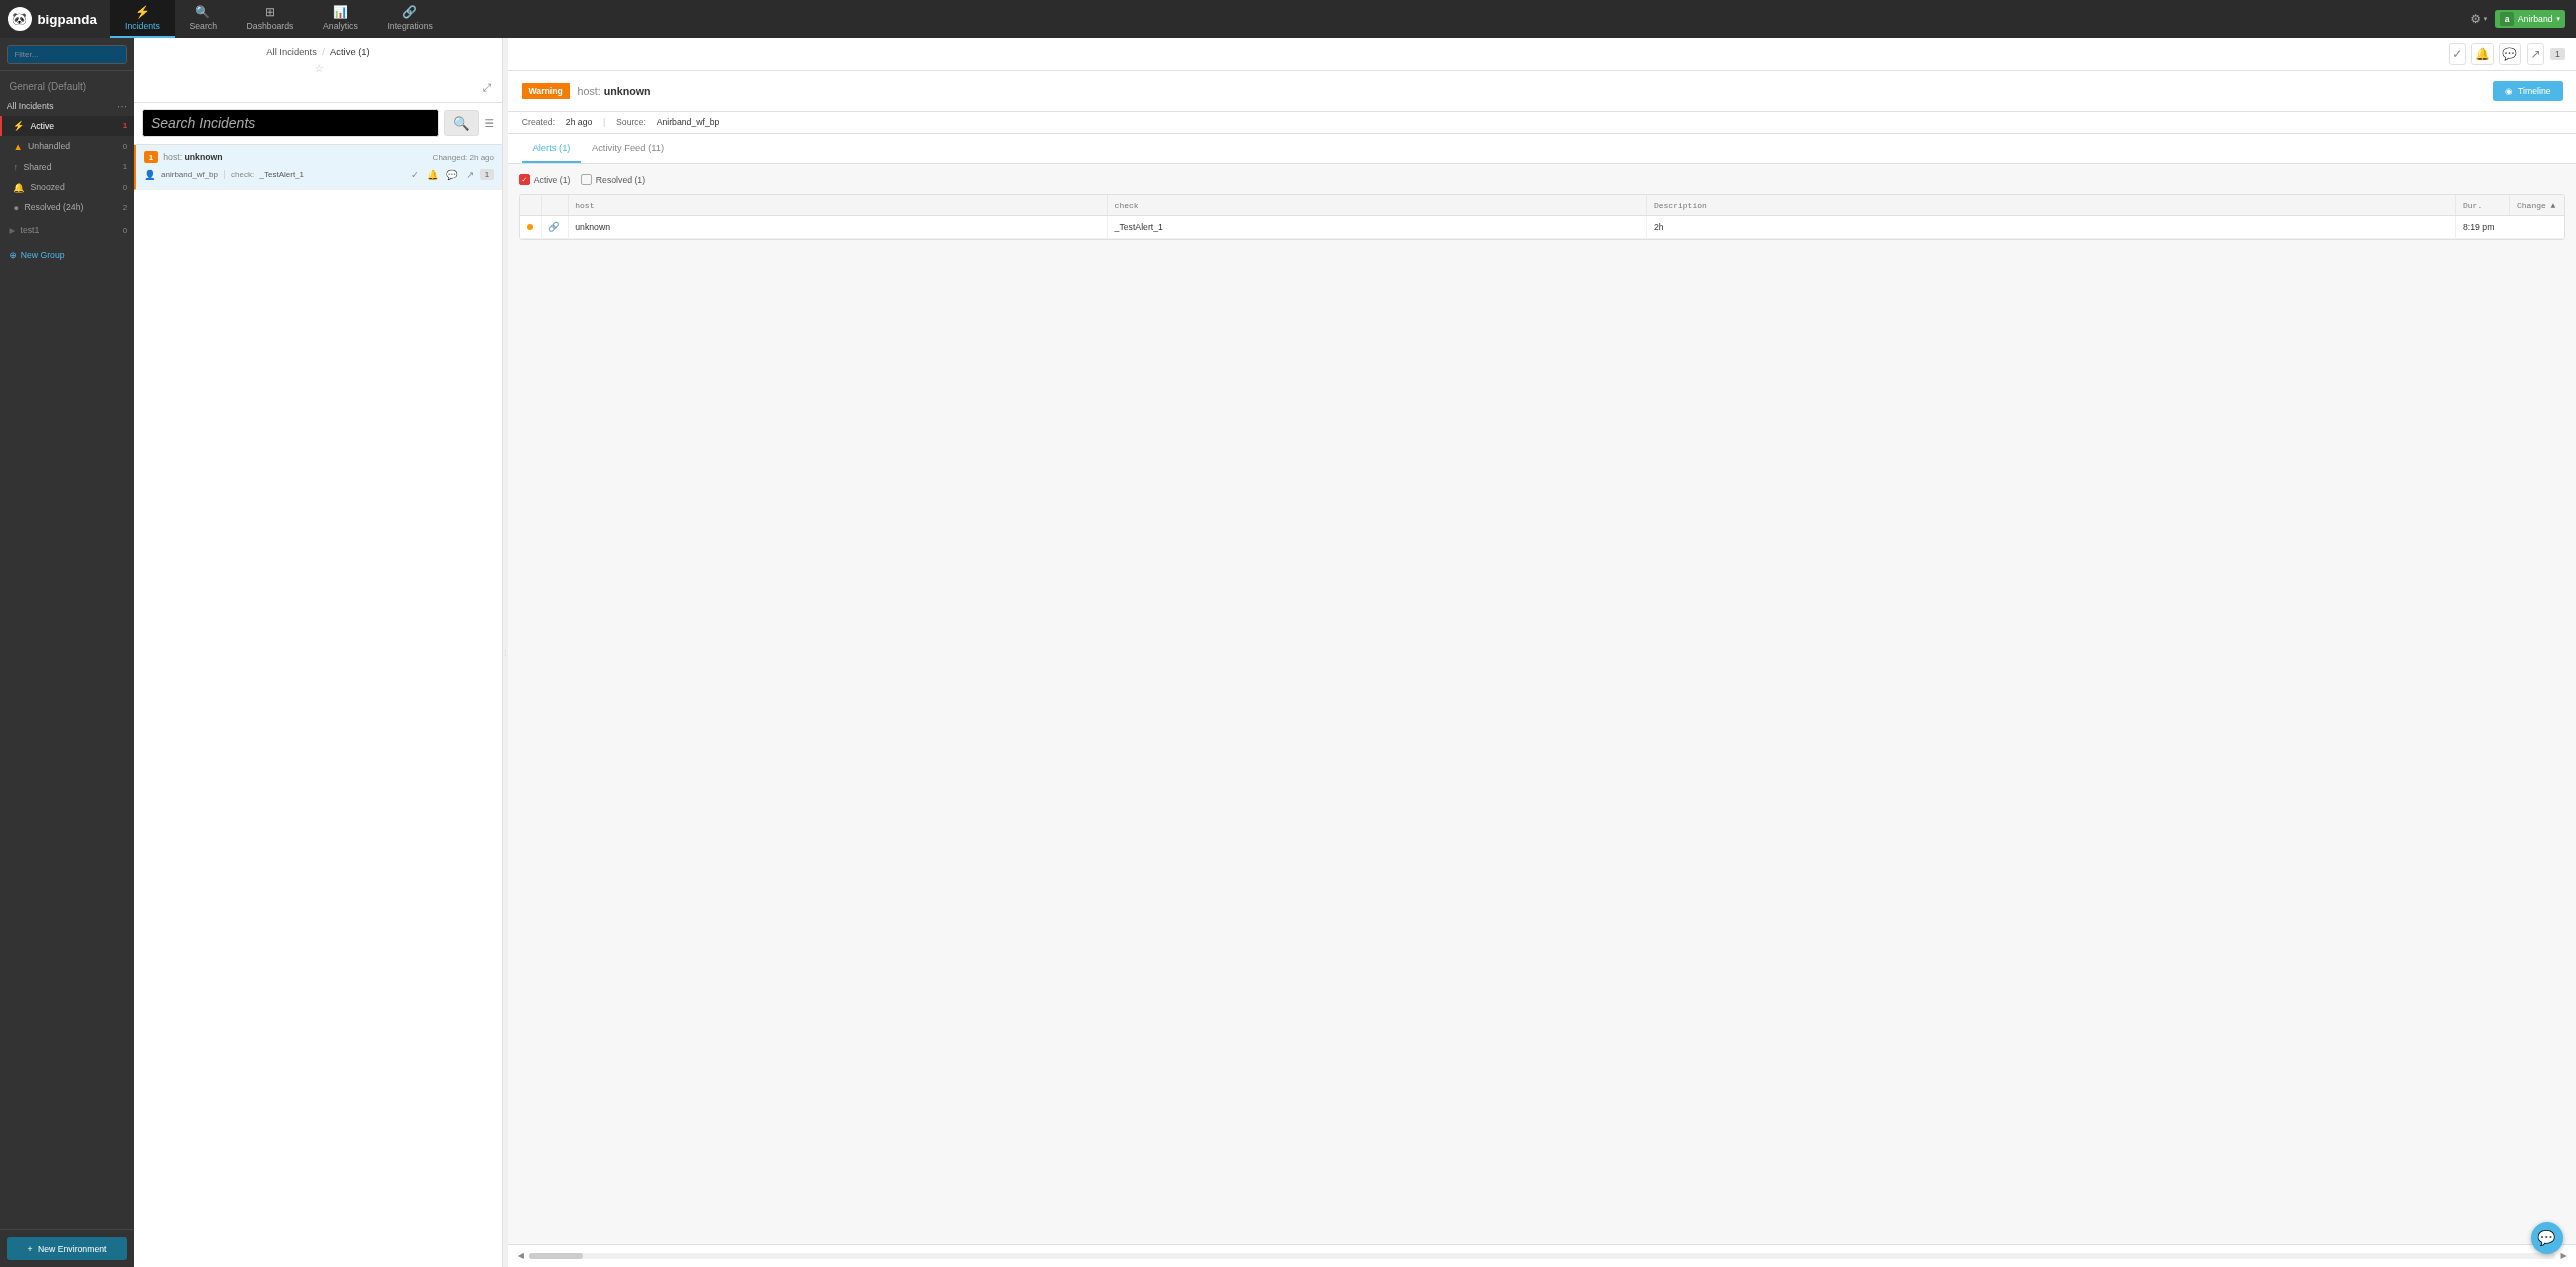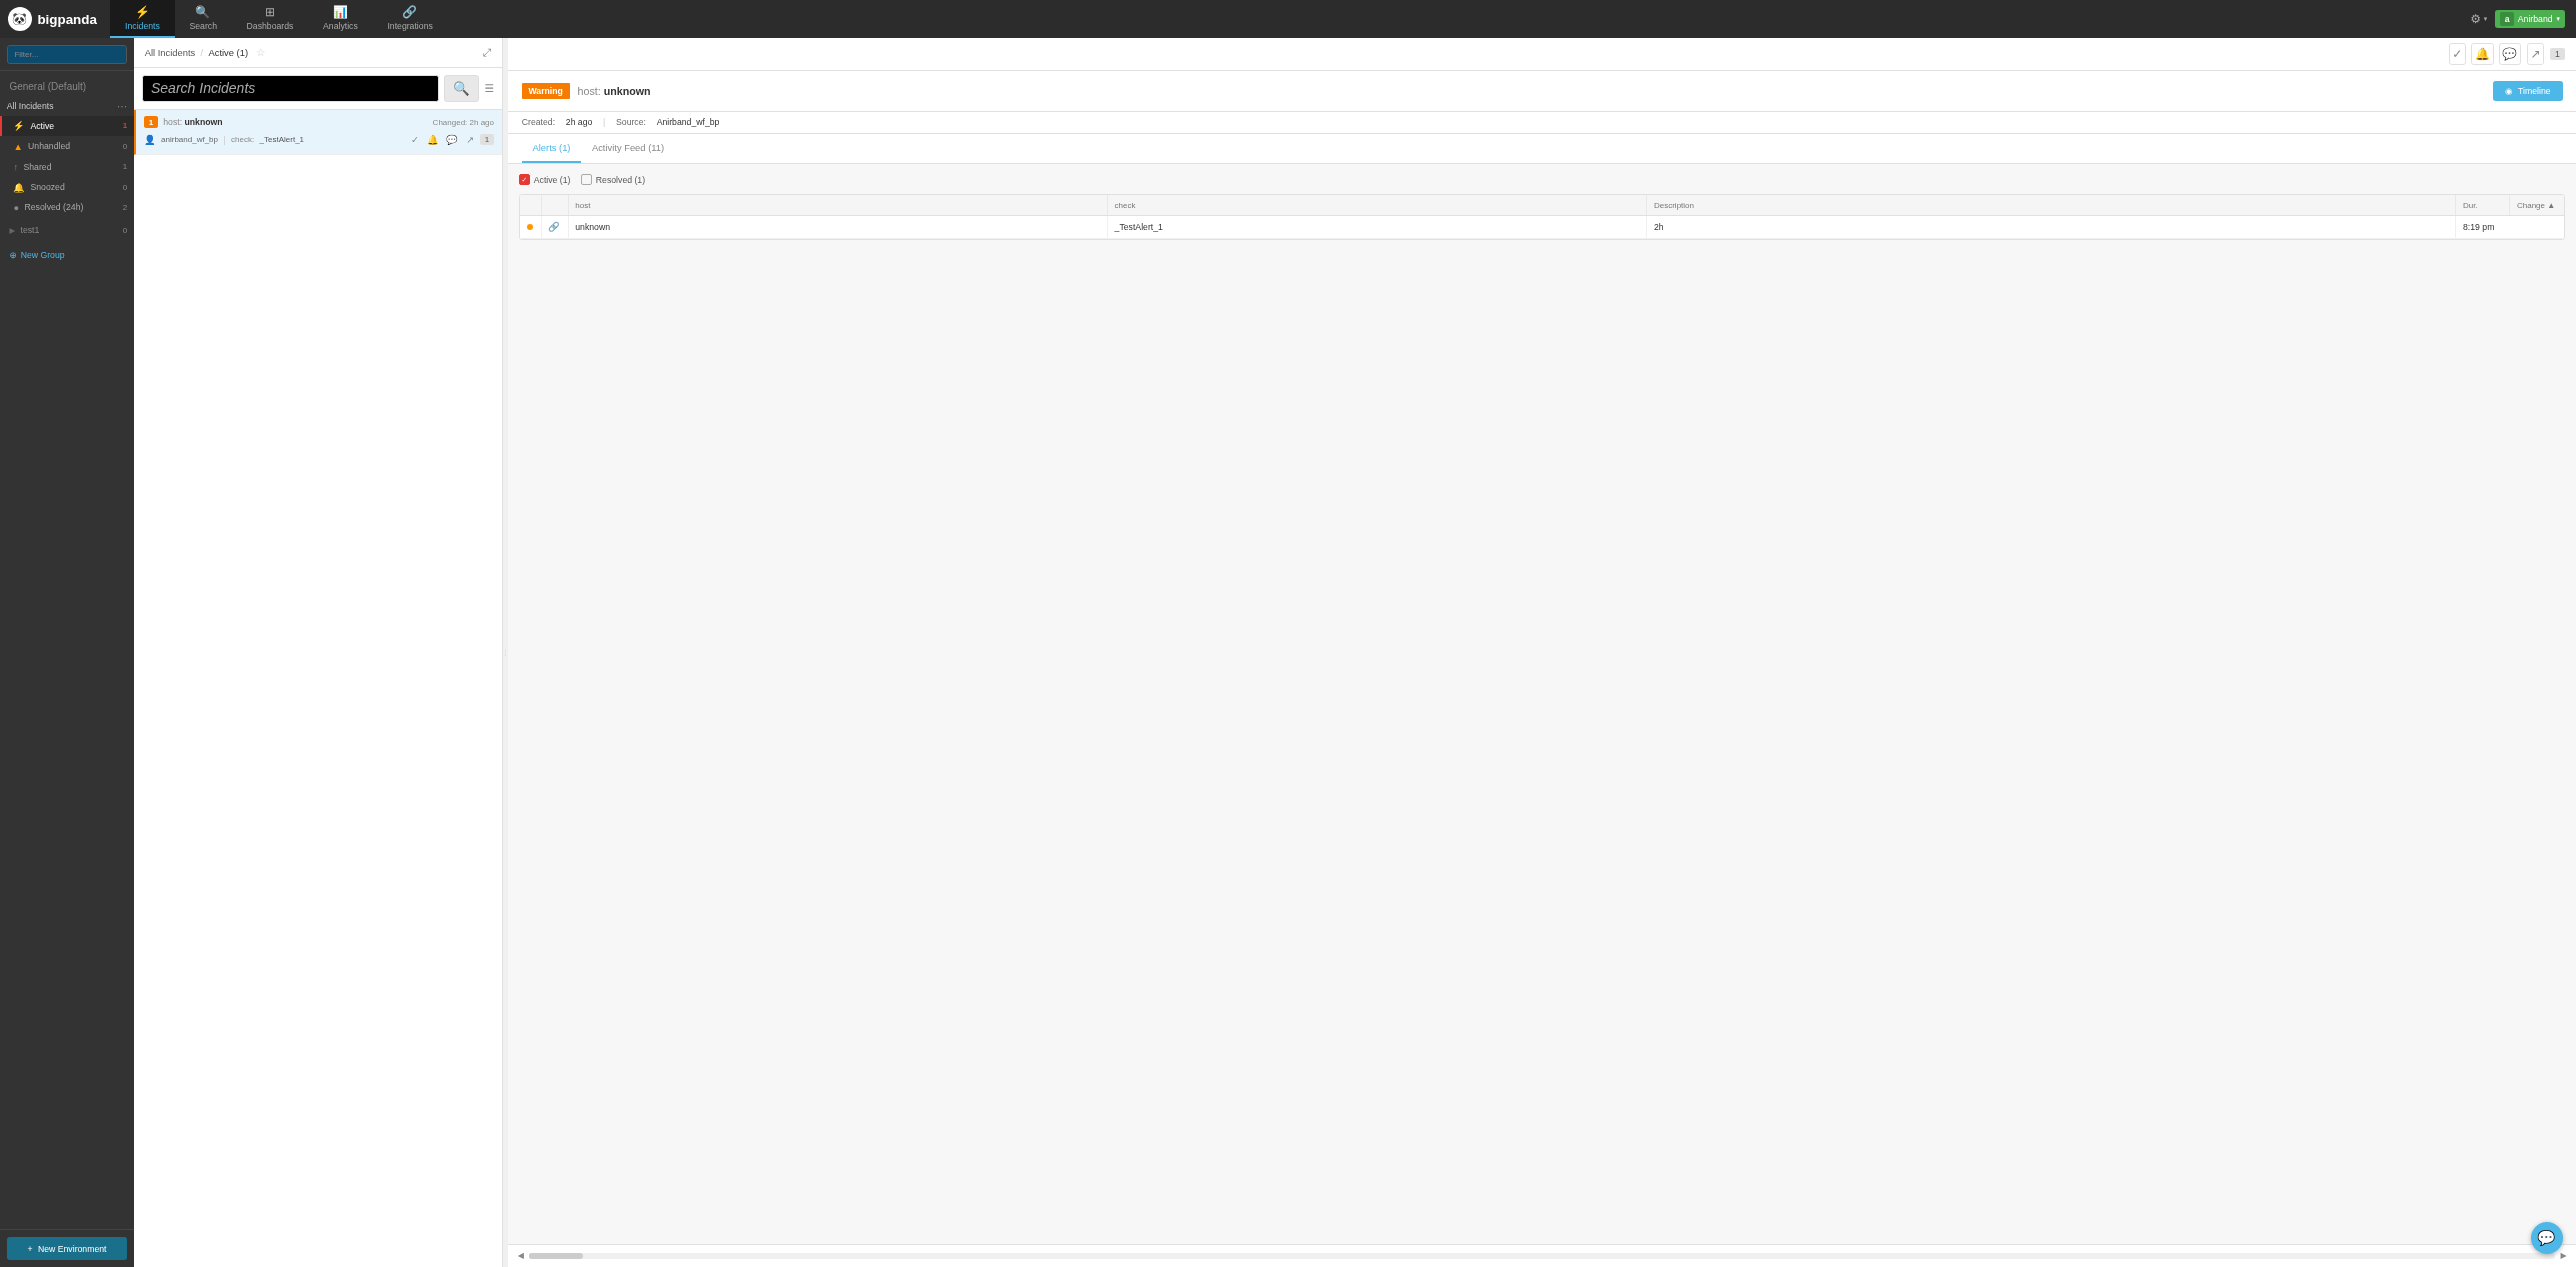--- a/index.html
+++ b/index.html
@@ -46,21 +46,21 @@
     .sidebar-item-icon.circle { color: #888; }
     .test1-item { display: flex; align-items: center; padding: 4.7px 6.7px 4.7px 9.4px; color: #888; cursor: pointer; gap: 5.4px; }
     .test1-arrow { color: #666; font-size: 7.4px; }
     .new-group { padding: 8px 9.4px; margin-top: 2.7px; }
     .new-group-btn { color: #4db8e8; display: flex; align-items: center; gap: 4px; cursor: pointer; font-size: 8.7px; }
     .sidebar-footer { padding: 6.7px; border-top: 0.7px solid #444; }
     .new-env-btn { background: #1a6f8a; color: #fff; border: none; border-radius: 2.7px; padding: 6.7px 10.7px; width: 100%; cursor: pointer; display: flex; align-items: center; justify-content: center; gap: 5.4px; font-size: 8.7px; }
 
     
     .incidents-panel { width: 369px; background: #fff; border-right: 0.7px solid #e0e0e0; display: flex; flex-direction: column; flex-shrink: 0; }
-    .incidents-header { padding: 8px 10.7px; border-bottom: 0.7px solid #e0e0e0; display: flex; align-items: center; gap: 5.4px; }
+    .incidents-header { padding: 8px 10.7px; border-bottom: 0.7px solid #e0e0e0; display: flex; align-items: center; gap: 5.4px; flex-direction: column; }
     .incidents-title { font-size: 9.4px; color: #555; }
     .incidents-title .sep { color: #ccc; margin: 0 2.7px; }
     .incidents-title .active-part { color: #333; font-weight: 500; }
     .star-btn { color: #ccc; cursor: pointer; font-size: 10.7px; margin-left: 2.7px; }
     .expand-btn { margin-left: auto; color: #888; cursor: pointer; font-size: 10.7px; }
     .search-bar { padding: 6.7px 8px; border-bottom: 0.7px solid #e0e0e0; display: flex; align-items: center; gap: 5.4px; }
     .search-input { flex: 1; border: 0.7px solid #e0e0e0; background: #000000; padding: 4.7px 8px; border-radius: 2.7px; font-size: 14px; color: #888; font-style: italic; }
     .search-input::placeholder { color: #aaa; }
     .search-btn { background: #e8e8e8; border: 0.7px solid #ddd; padding: 4.7px 8px; border-radius: 2.7px; cursor: pointer; color: #666; }
     .list-icon-btn { color: #888; cursor: pointer; font-size: 10.7px; }
@@ -96,21 +96,21 @@
     .detail-tabs { background: #fff; border-bottom: 0.7px solid #e0e0e0; display: flex; padding: 0 13.4px; }
     .detail-tab { padding: 8px 10.7px; cursor: pointer; color: #888; border-bottom: 2px solid transparent; font-size: 9.4px; }
     .detail-tab.active { color: #4db8e8; border-bottom: 2px solid #4db8e8; }
     .detail-content { flex: 1; overflow-y: auto; padding: 10.7px; }
     .alerts-filters { display: flex; align-items: center; gap: 10.7px; margin-bottom: 9.4px; }
     .checkbox-label { display: flex; align-items: center; gap: 4px; cursor: pointer; font-size: 8.7px; color: #555; }
     .checkbox-active { width: 10.7px; height: 10.7px; background: #e53935; border: 1.3px solid #e53935; border-radius: 2px; display: flex; align-items: center; justify-content: center; color: #fff; font-size: 6.7px; }
     .checkbox-resolved { width: 10.7px; height: 10.7px; border: 1.3px solid #aaa; border-radius: 2px; }
     .alerts-table { background: #fff; border: 0.7px solid #e0e0e0; border-radius: 2.7px; overflow: hidden; }
     .table-header { display: grid; grid-template-columns: 21.5px 27px 1fr 1fr 1.5fr 54px 54px; background: #f5f5f5; border-bottom: 0.7px solid #e0e0e0; }
-    .th { padding: 5.4px 6.7px; font-size: 8px; color: #777; font-weight: 500; border-right: 0.7px solid #e8e8e8; }
+    .th { padding: 5.4px 6.7px; font-size: 8px; color: #777; font-weight: 500; border-right: 0.7px solid #e8e8e8; font-family: Liberation Mono, monospace; }
     .th:last-child { border-right: none; }
     .th.sortable { display: flex; align-items: center; gap: 2.7px; cursor: pointer; }
     .table-row { display: grid; grid-template-columns: 21.5px 27px 1fr 1fr 1.5fr 54px 54px; border-bottom: 0.7px solid #f0f0f0; }
     .td { padding: 5.4px 6.7px; font-size: 8.7px; color: #333; border-right: 0.7px solid #f0f0f0; display: flex; align-items: center; }
     .td:last-child { border-right: none; }
     .orange-dot { width: 6.7px; height: 6.7px; background: #ff9800; border-radius: 50%; }
     .link-icon { color: #4db8e8; font-size: 9.4px; }
     .detail-bottom { background: #fff; border-top: 0.7px solid #e0e0e0; padding: 4px; display: flex; align-items: center; }
     .scroll-track { flex: 1; height: 5.4px; background: #f0f0f0; border-radius: 2.7px; position: relative; }
     .scroll-thumb { position: absolute; left: 0; top: 0; width: 54px; height: 5.4px; background: #ccc; border-radius: 2.7px; }

